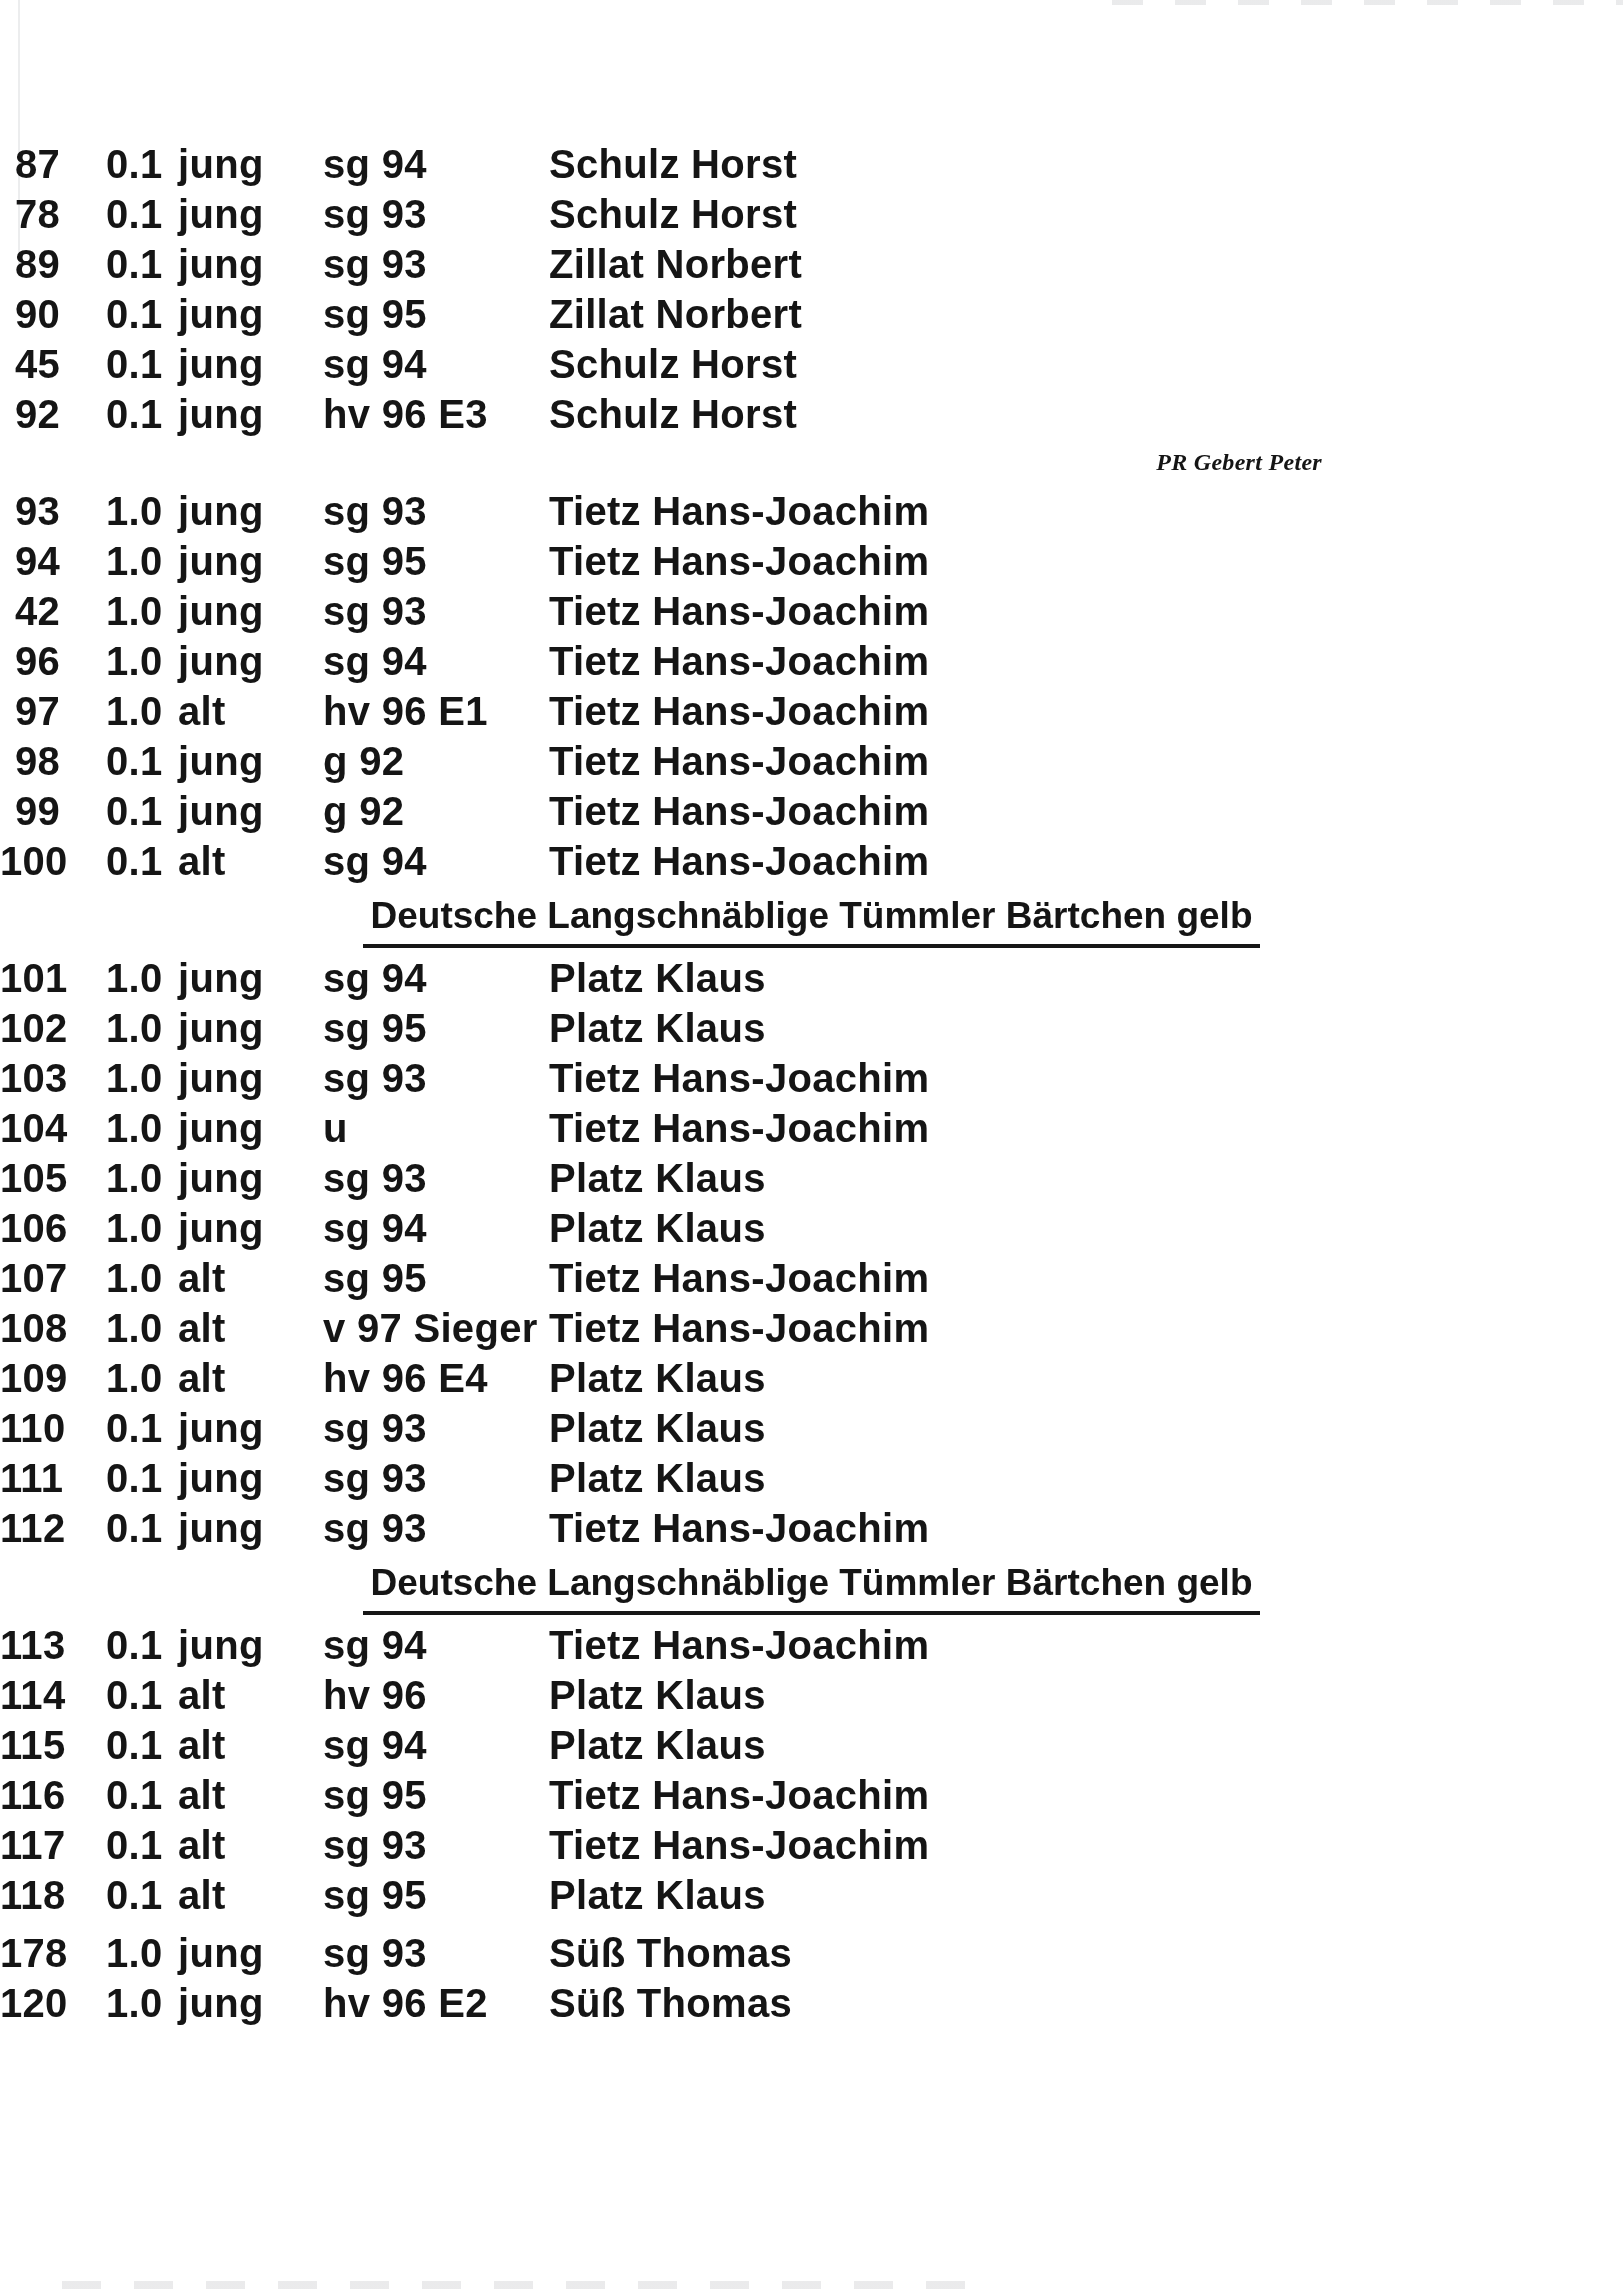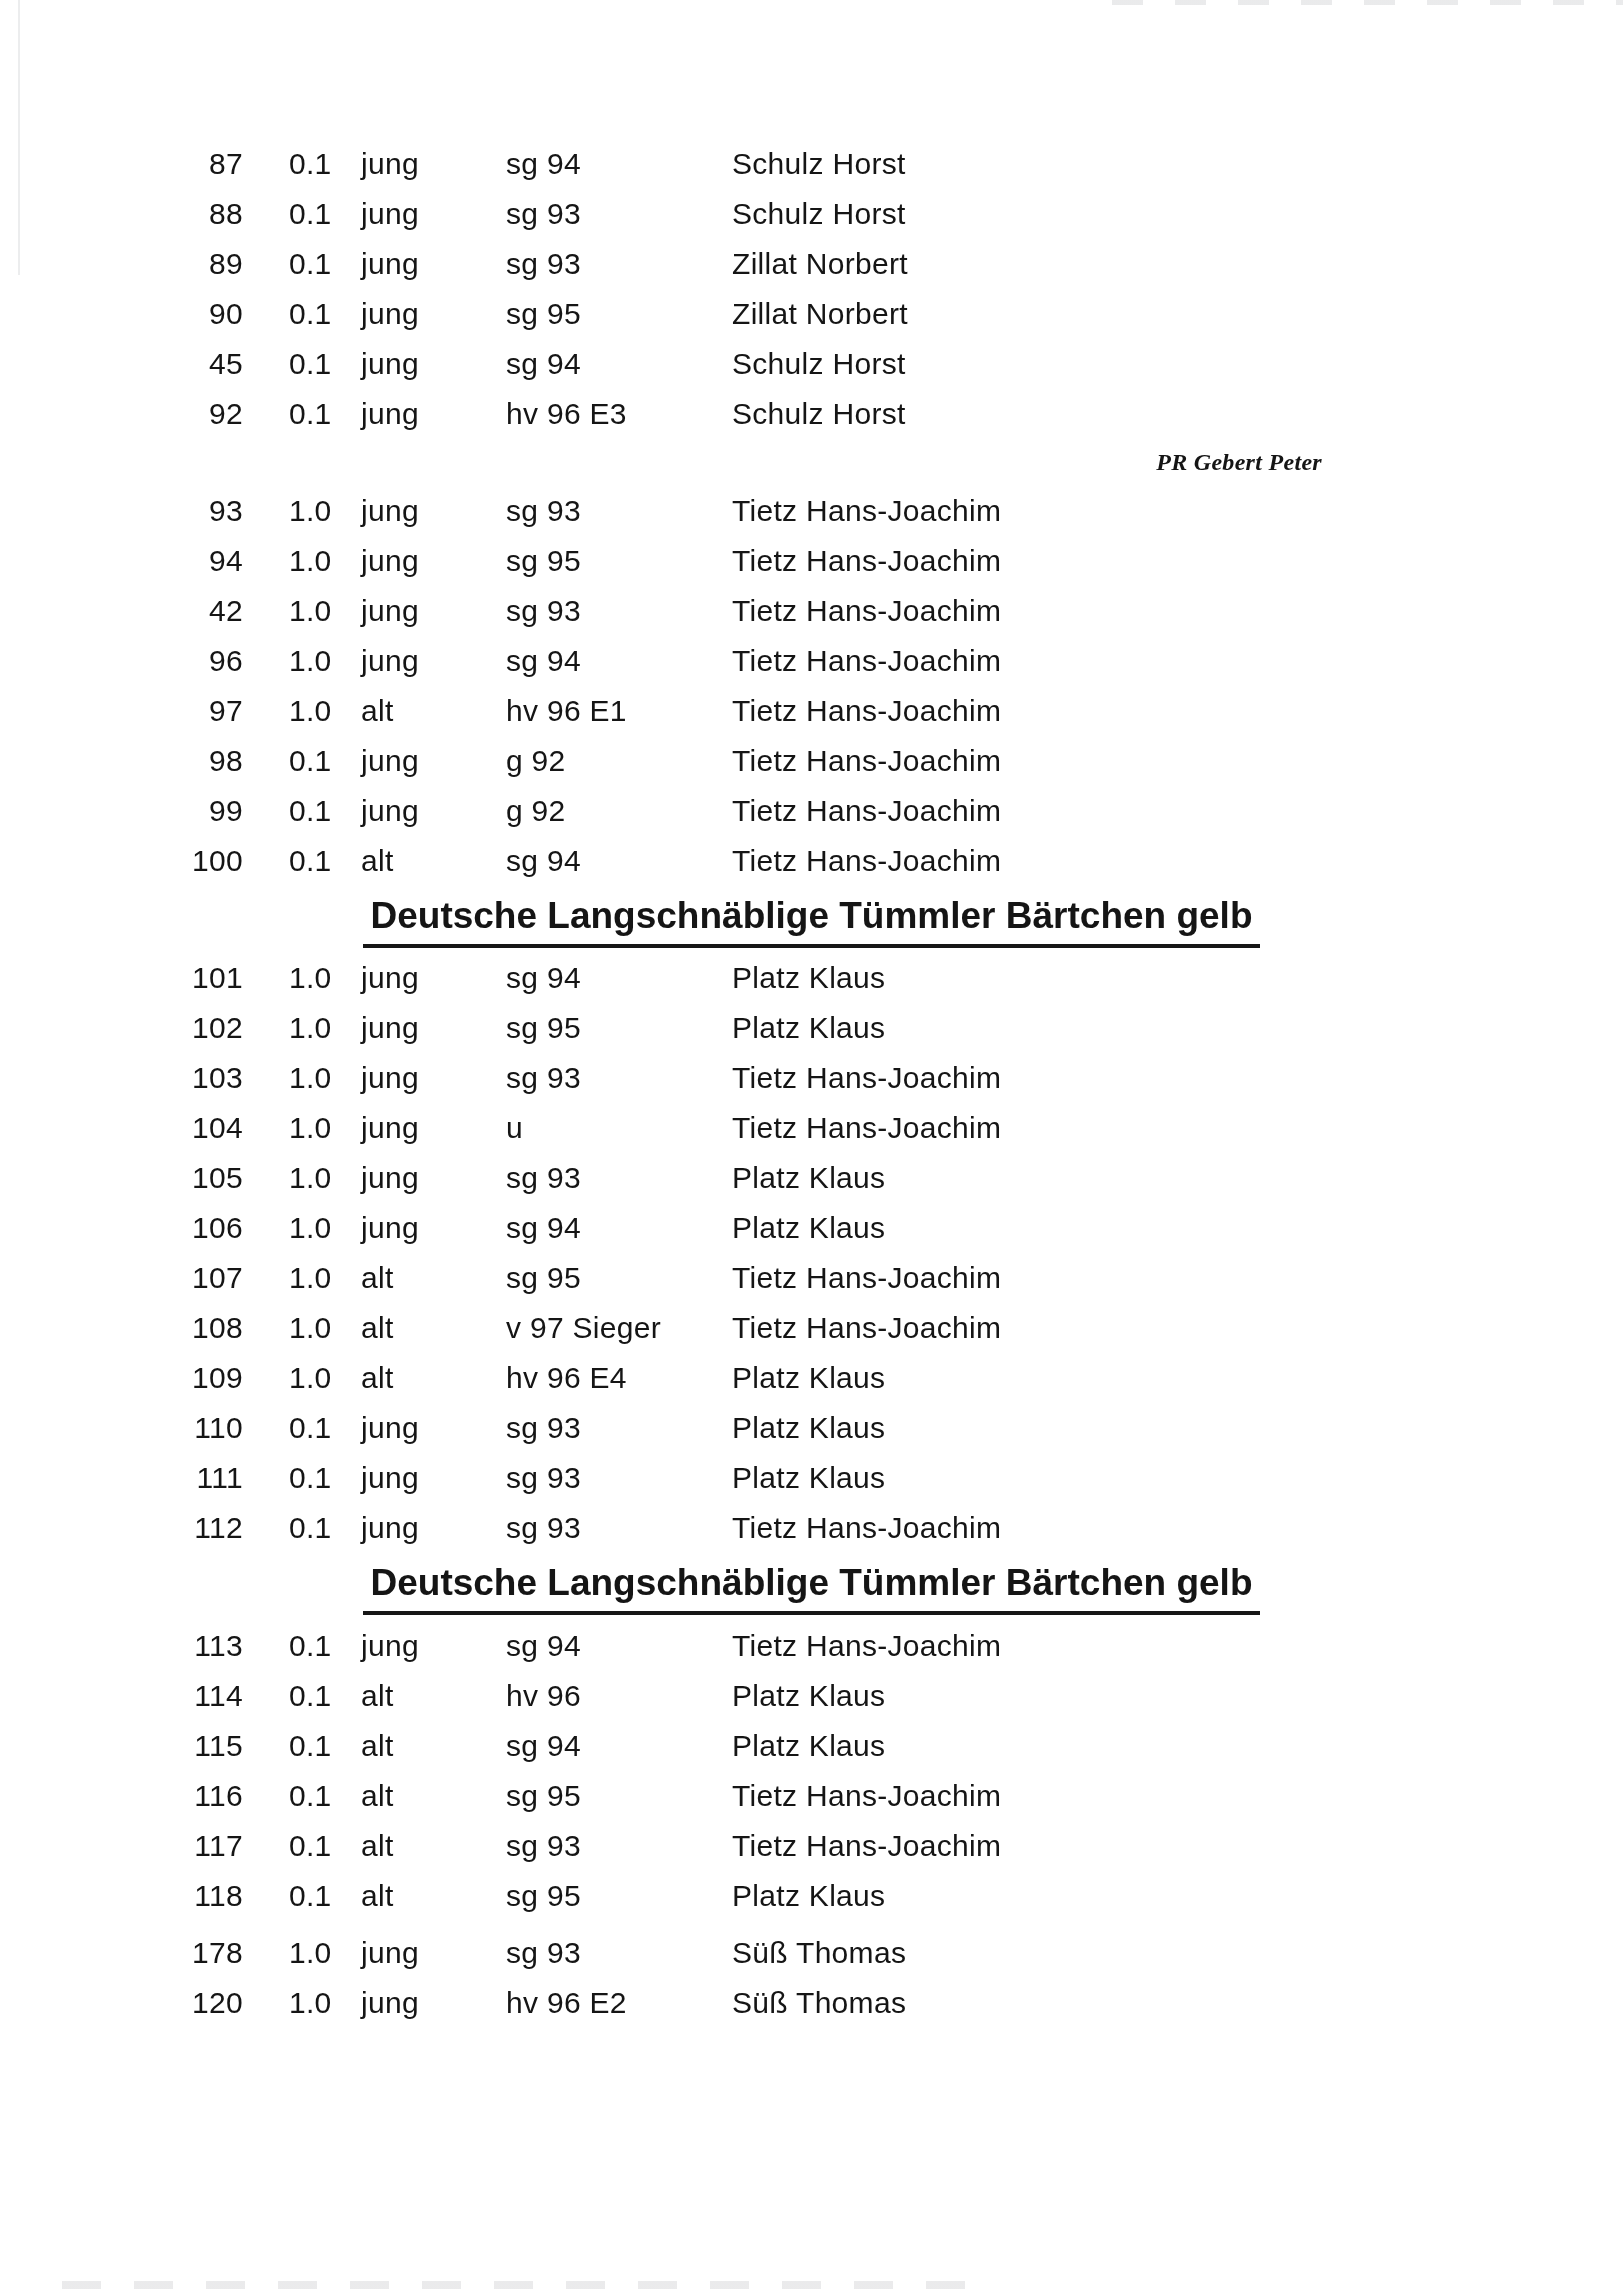--- a/index.html
+++ b/index.html
@@ -13,23 +13,22 @@
     overflow: hidden;
   }
   .content {
     position: absolute;
     top: 139px; left: 0; right: 0;
   }
   .row {
     height: 50px;
     display: flex;
     align-items: center;
-    padding-left: 183px;
-    font-size: 30px;
-    font-weight: normal;
+    font-size: 40px;
+    font-weight: bold;
     letter-spacing: 0.3px;
     white-space: nowrap;
   }
   .row .no    { width: 60px;  text-align: right; }
   .row .sex   { margin-left: 46px; width: 72px; }
   .row .age   { width: 145px; }
   .row .score { width: 226px; }
   .row .owner { flex: 1; }
   .heading {
     text-align: center;
@@ -86,21 +85,21 @@
   <div class="artifact-left"></div>
   <div class="content">
       <div class="row">
     <span class="no">87</span>
     <span class="sex">0.1</span>
     <span class="age">jung</span>
     <span class="score">sg 94</span>
     <span class="owner">Schulz Horst</span>
   </div>
       <div class="row">
-    <span class="no">88</span>
+    <span class="no">78</span>
     <span class="sex">0.1</span>
     <span class="age">jung</span>
     <span class="score">sg 93</span>
     <span class="owner">Schulz Horst</span>
   </div>
       <div class="row">
     <span class="no">89</span>
     <span class="sex">0.1</span>
     <span class="age">jung</span>
     <span class="score">sg 93</span>

